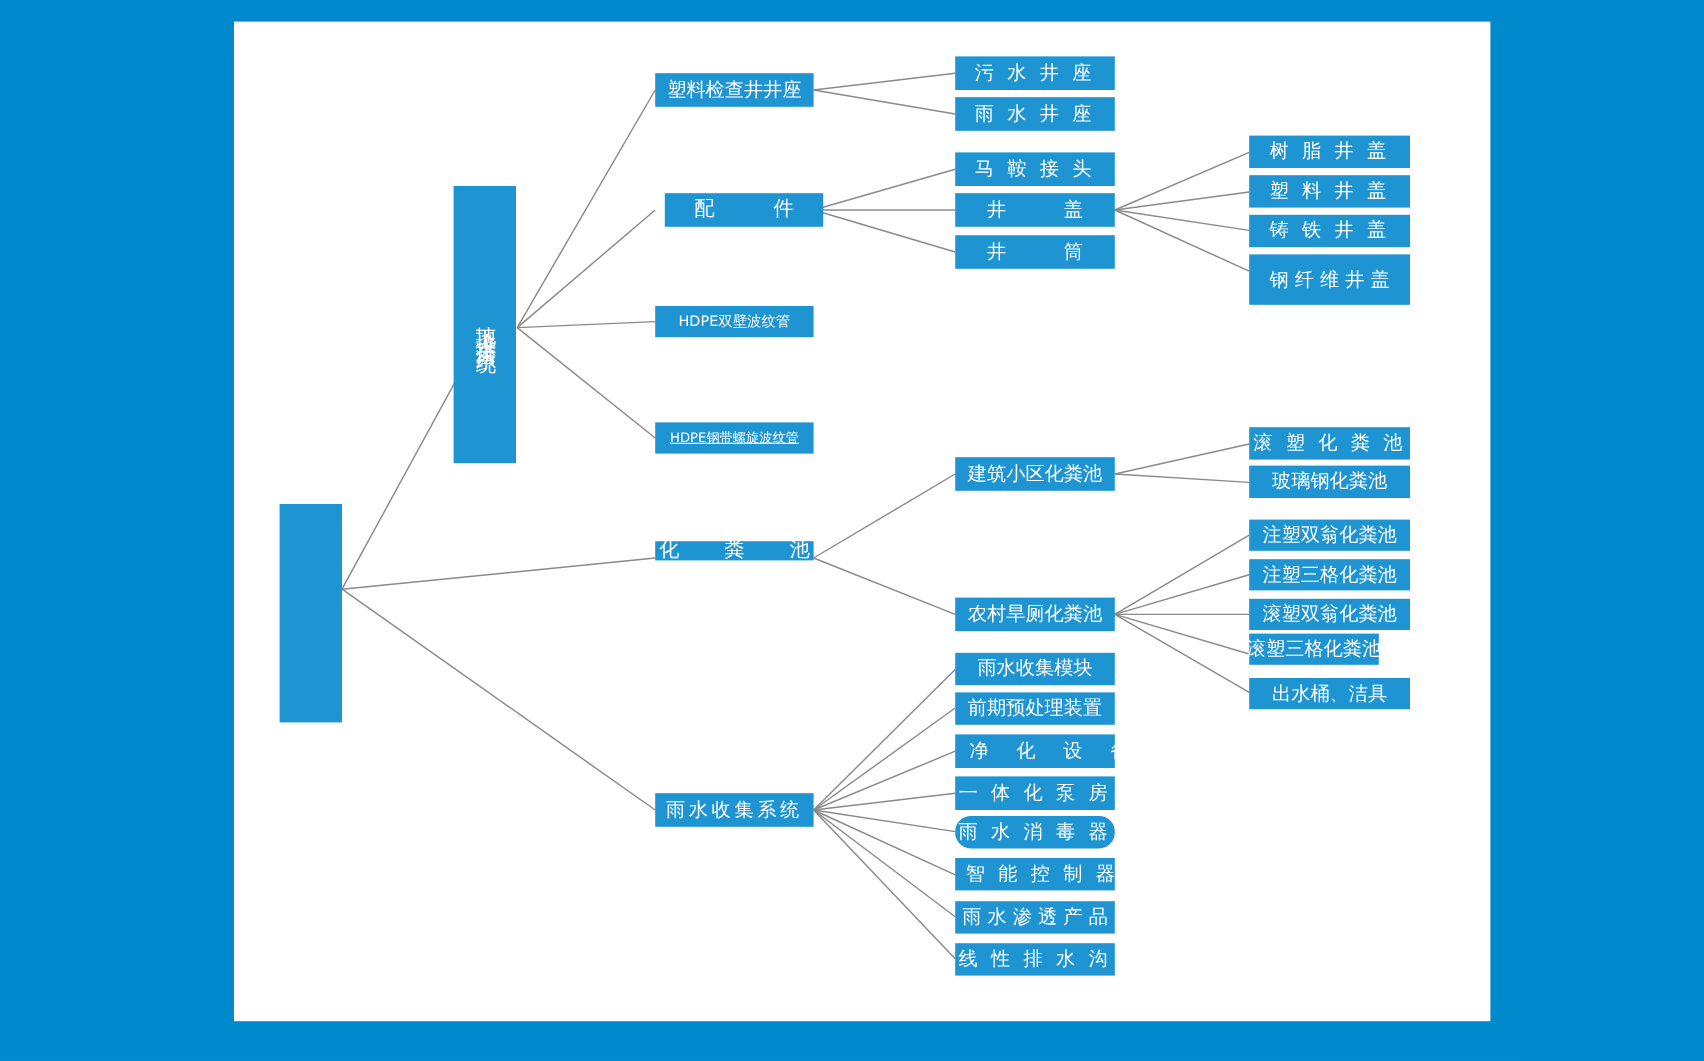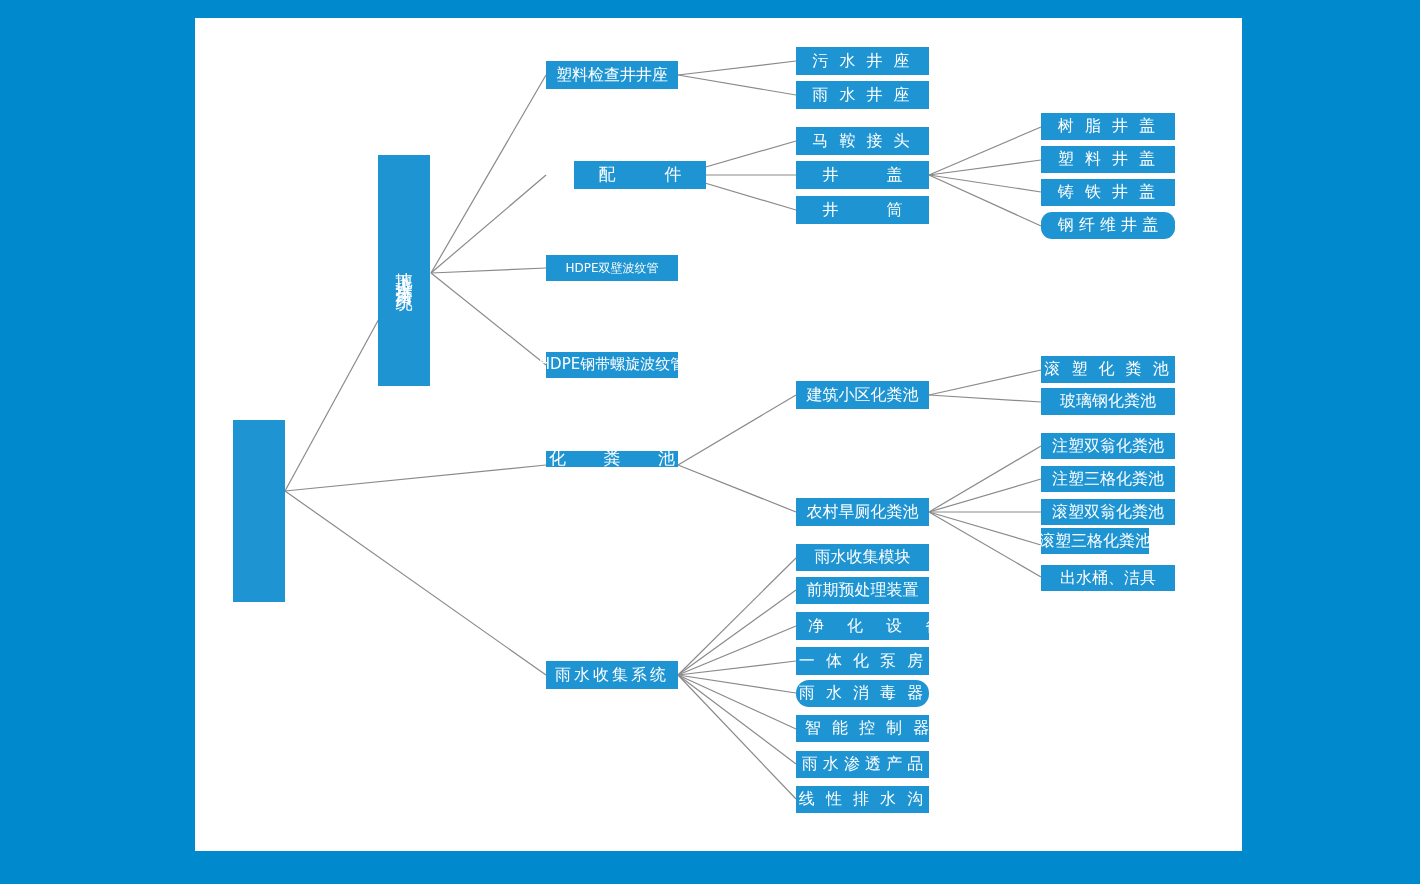--- a/index.html
+++ b/index.html
@@ -52,21 +52,21 @@
   .node.vert {
     writing-mode: vertical-rl;
     text-orientation: upright;
     letter-spacing: 3px;
     line-height: 1.0;
   }
   .n-sp1 { letter-spacing: 3px; }
   .n-sp2 { letter-spacing: 9px; padding-left: 9px; }
   .n-sp3 { letter-spacing: 16px; padding-left: 16px; }
   .n-tight { letter-spacing: 0px; }
-  .fs13 { font-size: 15px; }
+  .fs13 { font-size: 11px; text-decoration: underline; }
   .fs15 { font-size: 12px; }
   .fs16 { font-size: 16px; }
   .fs17 { font-size: 17px; }
 </style>
 </head>
 <body>
 
 <div id="stage">
 
   <div id="panel"></div>
@@ -121,21 +121,21 @@
   <div class="node vert fs16" style="left:233px; top:420px; width:52px; height:182px;"></div>
 
   <div class="node vert fs17" style="left:378px; top:155px; width:52px; height:231px;">地下排水排污系统</div>
 
   <div class="node fs17 n-sp3" style="left:546px; top:451px; width:132px; height:16px;">化 粪 池</div>
 
   <div class="node fs16 n-sp1" style="left:546px; top:661px; width:132px; height:28px;">雨水收集系统</div>
 
   <div class="node fs16 n-tight" style="left:546px; top:61px; width:132px; height:28px;">塑料检查井井座</div>
 
-  <div class="node fs17 n-sp3" style="left:574px; top:161px; width:132px; height:28px;">配　件</div>
+  <div class="node fs17 n-sp3" style="left:554px; top:161px; width:132px; height:28px;">配　件</div>
 
   <div class="node fs15 n-tight" style="left:546px; top:255px; width:132px; height:26px;">HDPE双壁波纹管</div>
 
   <div class="node fs13 n-tight" style="left:546px; top:352px; width:132px; height:26px;">HDPE钢带螺旋波纹管</div>
 
   <div class="node fs16 n-sp1" style="left:796px; top:47px; width:133px; height:28px;">污 水 井 座</div>
 
   <div class="node fs16 n-sp1" style="left:796px; top:81px; width:133px; height:28px;">雨 水 井 座</div>
 
   <div class="node fs16 n-sp1" style="left:796px; top:127px; width:133px; height:28px;">马 鞍 接 头</div>
@@ -143,21 +143,21 @@
   <div class="node fs16 n-sp3" style="left:796px; top:161px; width:133px; height:28px;">井　盖</div>
 
   <div class="node fs16 n-sp3" style="left:796px; top:196px; width:133px; height:28px;">井　筒</div>
 
   <div class="node fs16 n-sp1" style="left:1041px; top:113px; width:134px; height:27px;">树 脂 井 盖</div>
 
   <div class="node fs16 n-sp1" style="left:1041px; top:146px; width:134px; height:27px;">塑 料 井 盖</div>
 
   <div class="node fs16 n-sp1" style="left:1041px; top:179px; width:134px; height:27px;">铸 铁 井 盖</div>
 
-  <div class="node fs16 n-tight" style="left:1041px; top:212px; width:134px; height:27px;border-radius:11px;">钢 纤 维 井 盖</div>
+  <div class="node fs16 n-tight" style="left:1041px; top:212px; width:134px; height:42px;">钢 纤 维 井 盖</div>
 
   <div class="node fs16 n-tight" style="left:796px; top:381px; width:133px; height:28px;">建筑小区化粪池</div>
 
   <div class="node fs16 n-tight" style="left:796px; top:498px; width:133px; height:28px;">农村旱厕化粪池</div>
 
   <div class="node fs16 n-sp1" style="left:1041px; top:356px; width:134px; height:27px;">滚 塑 化 粪 池</div>
 
   <div class="node fs16 n-tight" style="left:1041px; top:388px; width:134px; height:27px;">玻璃钢化粪池</div>
 
   <div class="node fs16 n-tight" style="left:1041px; top:433px; width:134px; height:26px;">注塑双翁化粪池</div>

